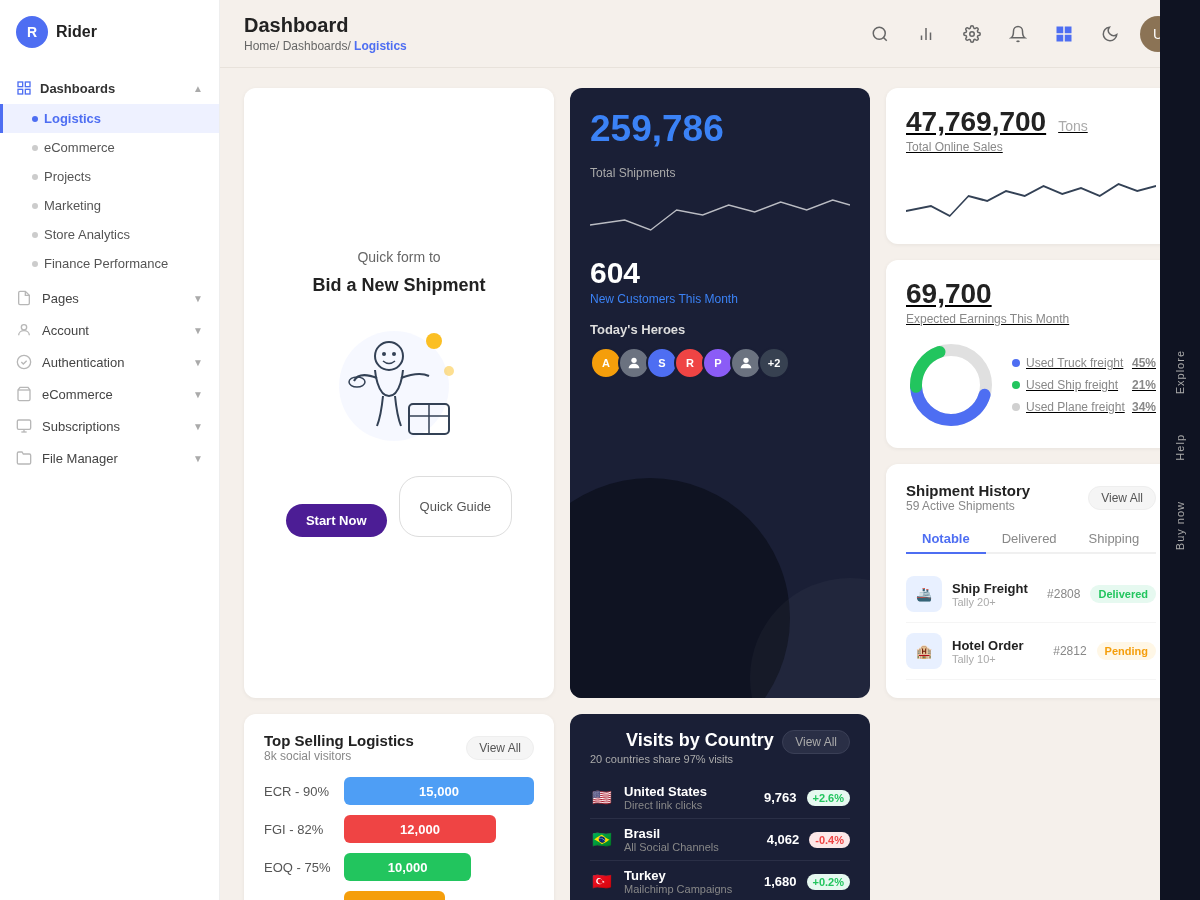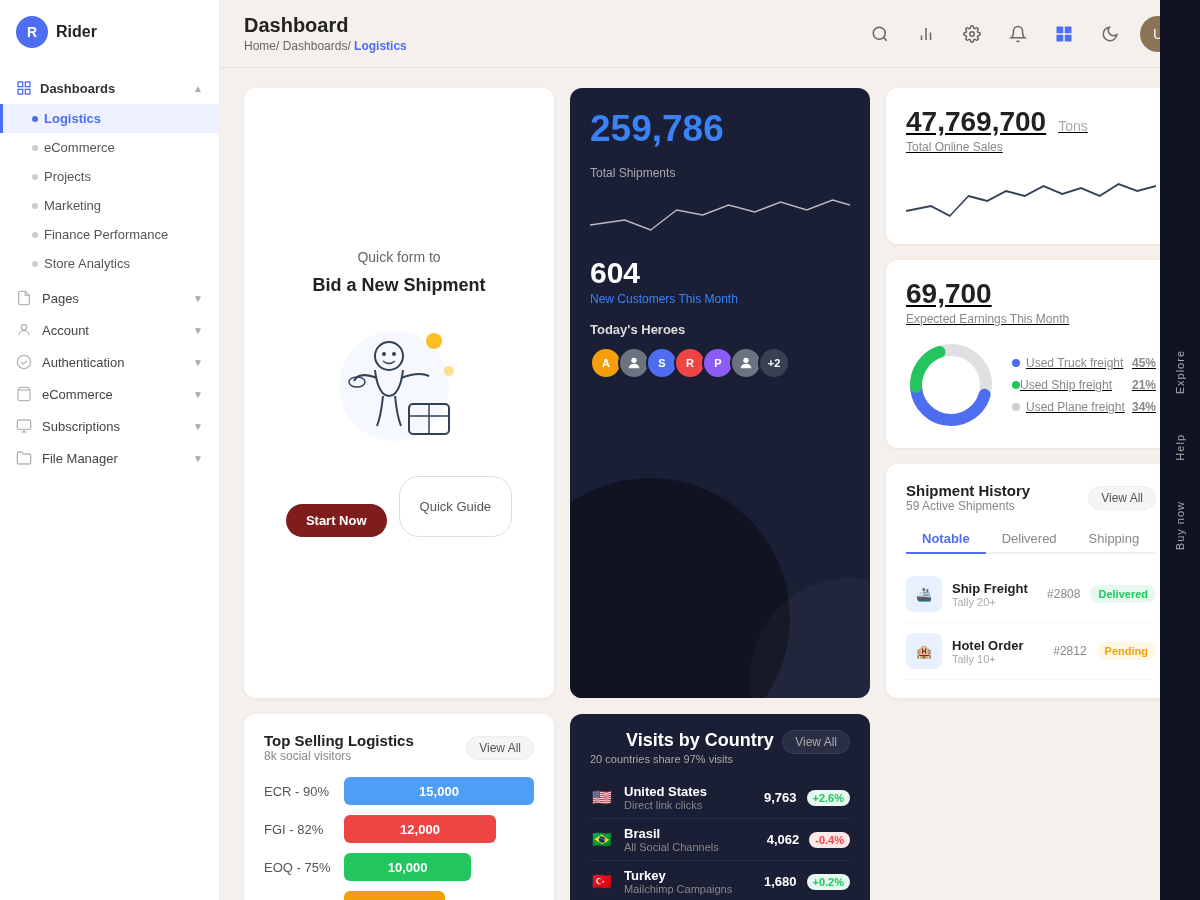--- a/index.html
+++ b/index.html
@@ -136,21 +136,21 @@
       justify-content: center;
       text-align: center;
       gap: 10px;
       padding: 30px 20px;
     }
     .bid-card .subtitle { font-size: 14px; color: #666; }
     .bid-card .title { font-size: 18px; font-weight: 700; color: #222; }
     .bid-illustration { width: 160px; height: 130px; position: relative; margin: 10px 0; }
     .bid-buttons { display: flex; gap: 12px; margin-top: 10px; }
     .btn-primary {
-      background: #7f1d1d;
+      background: #4c1d95;
       color: #fff;
       border: none;
       padding: 9px 20px;
       border-radius: 20px;
       font-size: 13px;
       font-weight: 600;
       cursor: pointer;
       margin-top: 28px;
     }
     .btn-outline {
@@ -356,25 +356,25 @@
     <div class="sidebar-item">
       <span class="dot"></span>
       <span>Projects</span>
     </div>
     <div class="sidebar-item">
       <span class="dot"></span>
       <span>Marketing</span>
     </div>
     <div class="sidebar-item">
       <span class="dot"></span>
-      <span>Finance Performance</span>
+      <span>Store Analytics</span>
     </div>
     <div class="sidebar-item">
       <span class="dot"></span>
-      <span>Store Analytics</span>
+      <span>Finance Performance</span>
     </div>
   </div>
 
   <div class="sidebar-plain-item">
     <svg width="16" height="16" viewBox="0 0 24 24" fill="none" stroke="#888" stroke-width="2">
         <path d="M14 2H6a2 2 0 00-2 2v16a2 2 0 002 2h12a2 2 0 002-2V8z"></path>
         <polyline points="14 2 14 8 20 8"></polyline>
       </svg>
     <span>Pages</span>
     <span class="chevron" style="margin-left:auto">▼</span>
@@ -547,21 +547,21 @@
           </svg>
           <div class="legend-list">
             <div class="legend-row">
               <span style="display:flex;align-items:center;gap:6px">
                 <span class="legend-dot" style="background:#4e6ef2"></span>
                 <span>Used Truck freight</span>
               </span>
               <span style="font-weight:600">45%</span>
             </div>
             <div class="legend-row">
-              <span style="display:flex;align-items:center;">
+              <span style="display:flex;align-items:center;gap:6px">
                 <span class="legend-dot" style="background:#22c55e"></span>
                 <span>Used Ship freight</span>
               </span>
               <span style="font-weight:600">21%</span>
             </div>
             <div class="legend-row">
               <span style="display:flex;align-items:center;gap:6px">
                 <span class="legend-dot" style="background:#d0d0d0"></span>
                 <span>Used Plane freight</span>
               </span>

